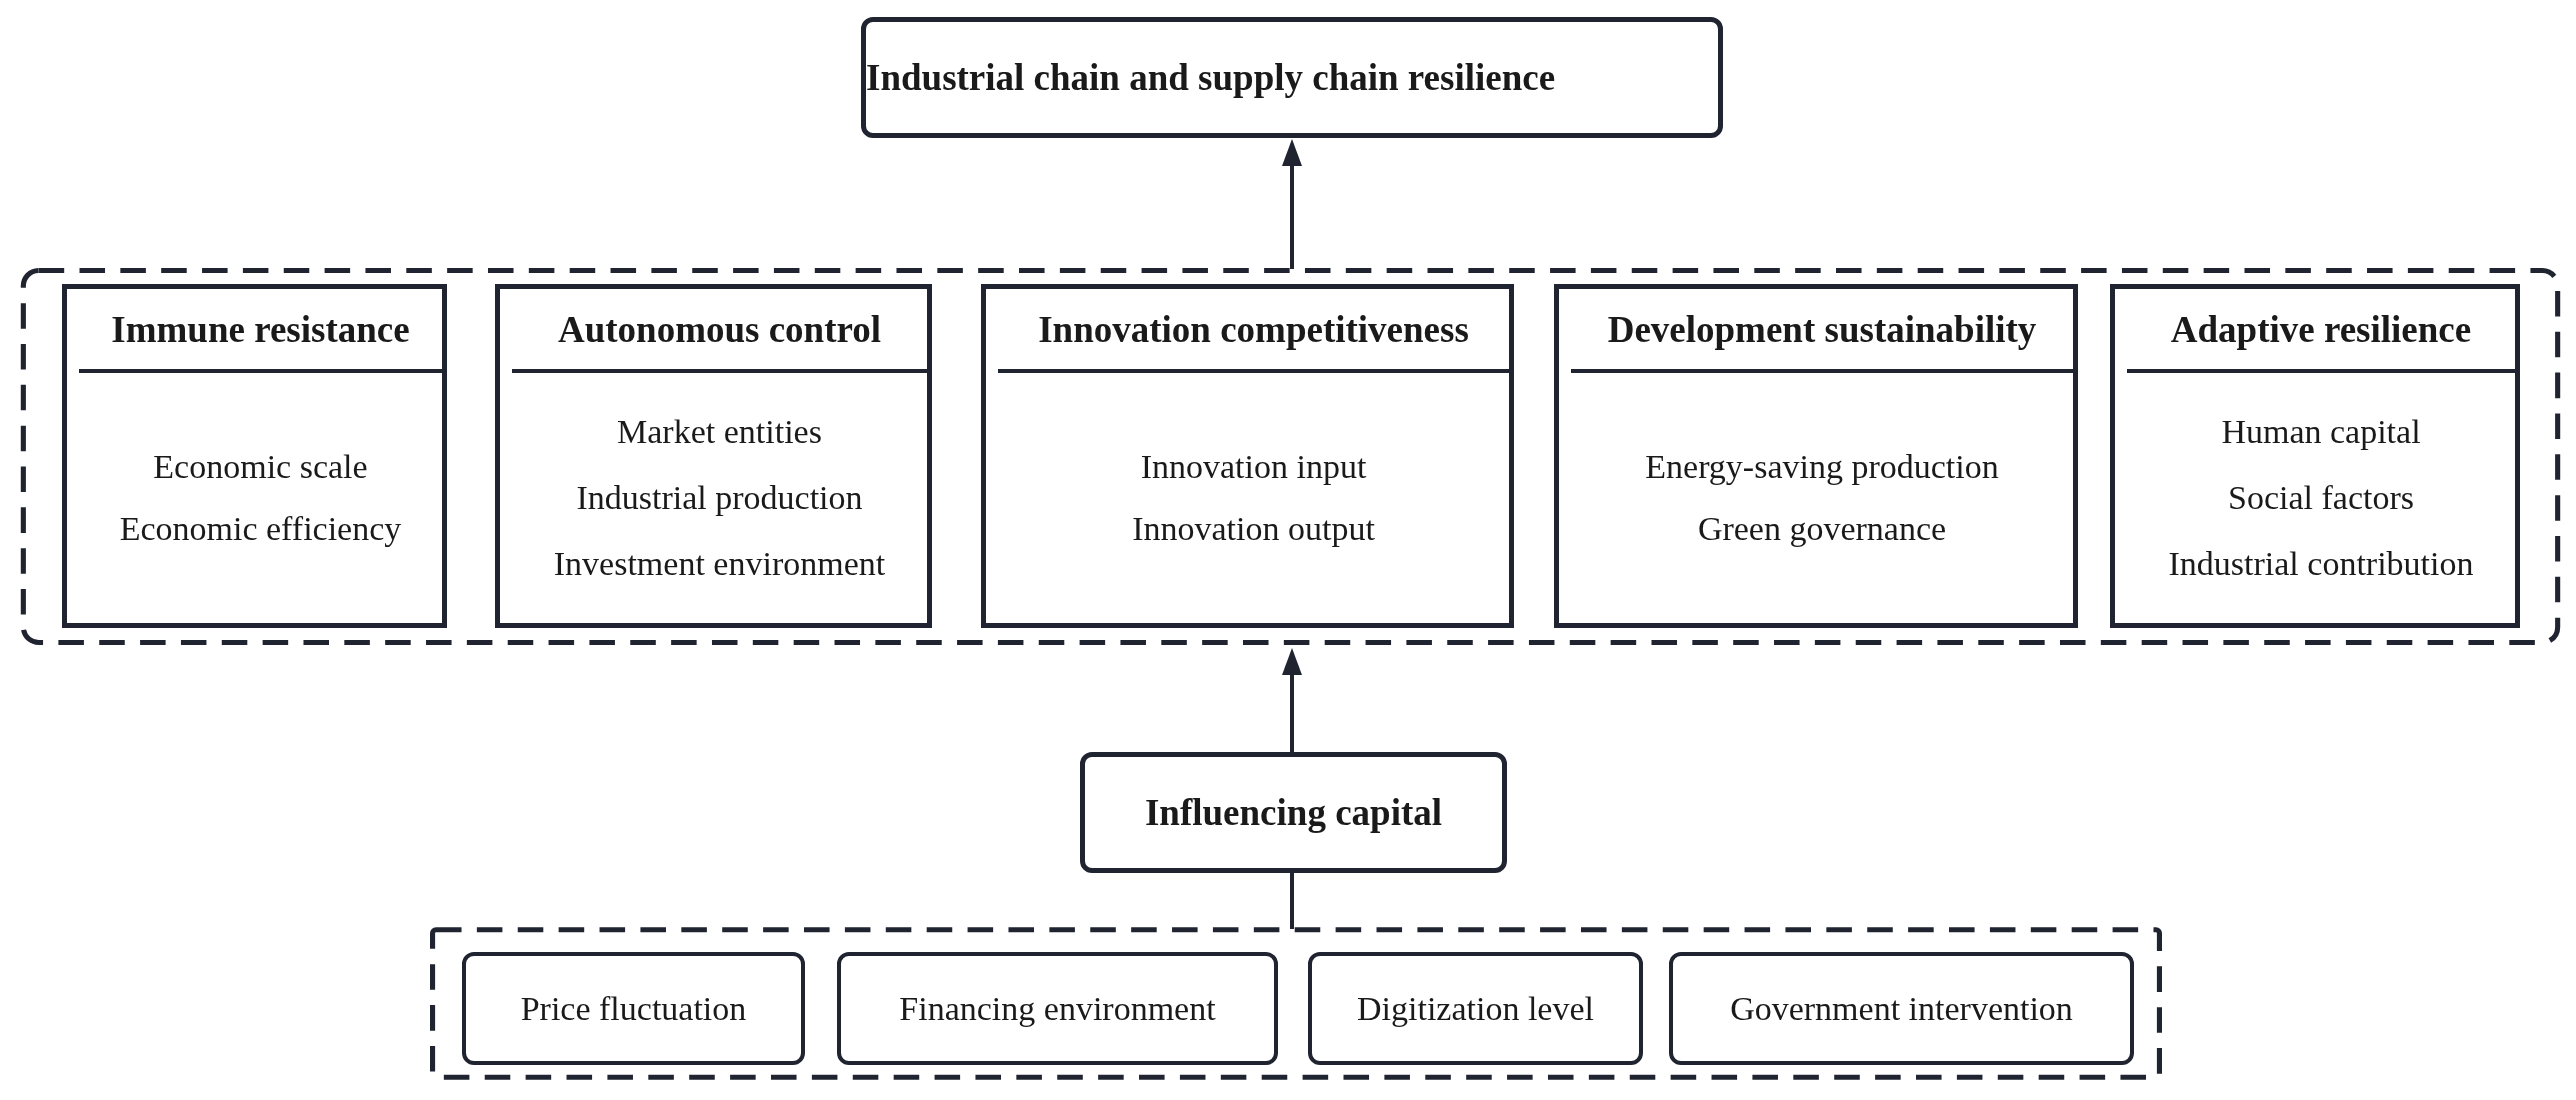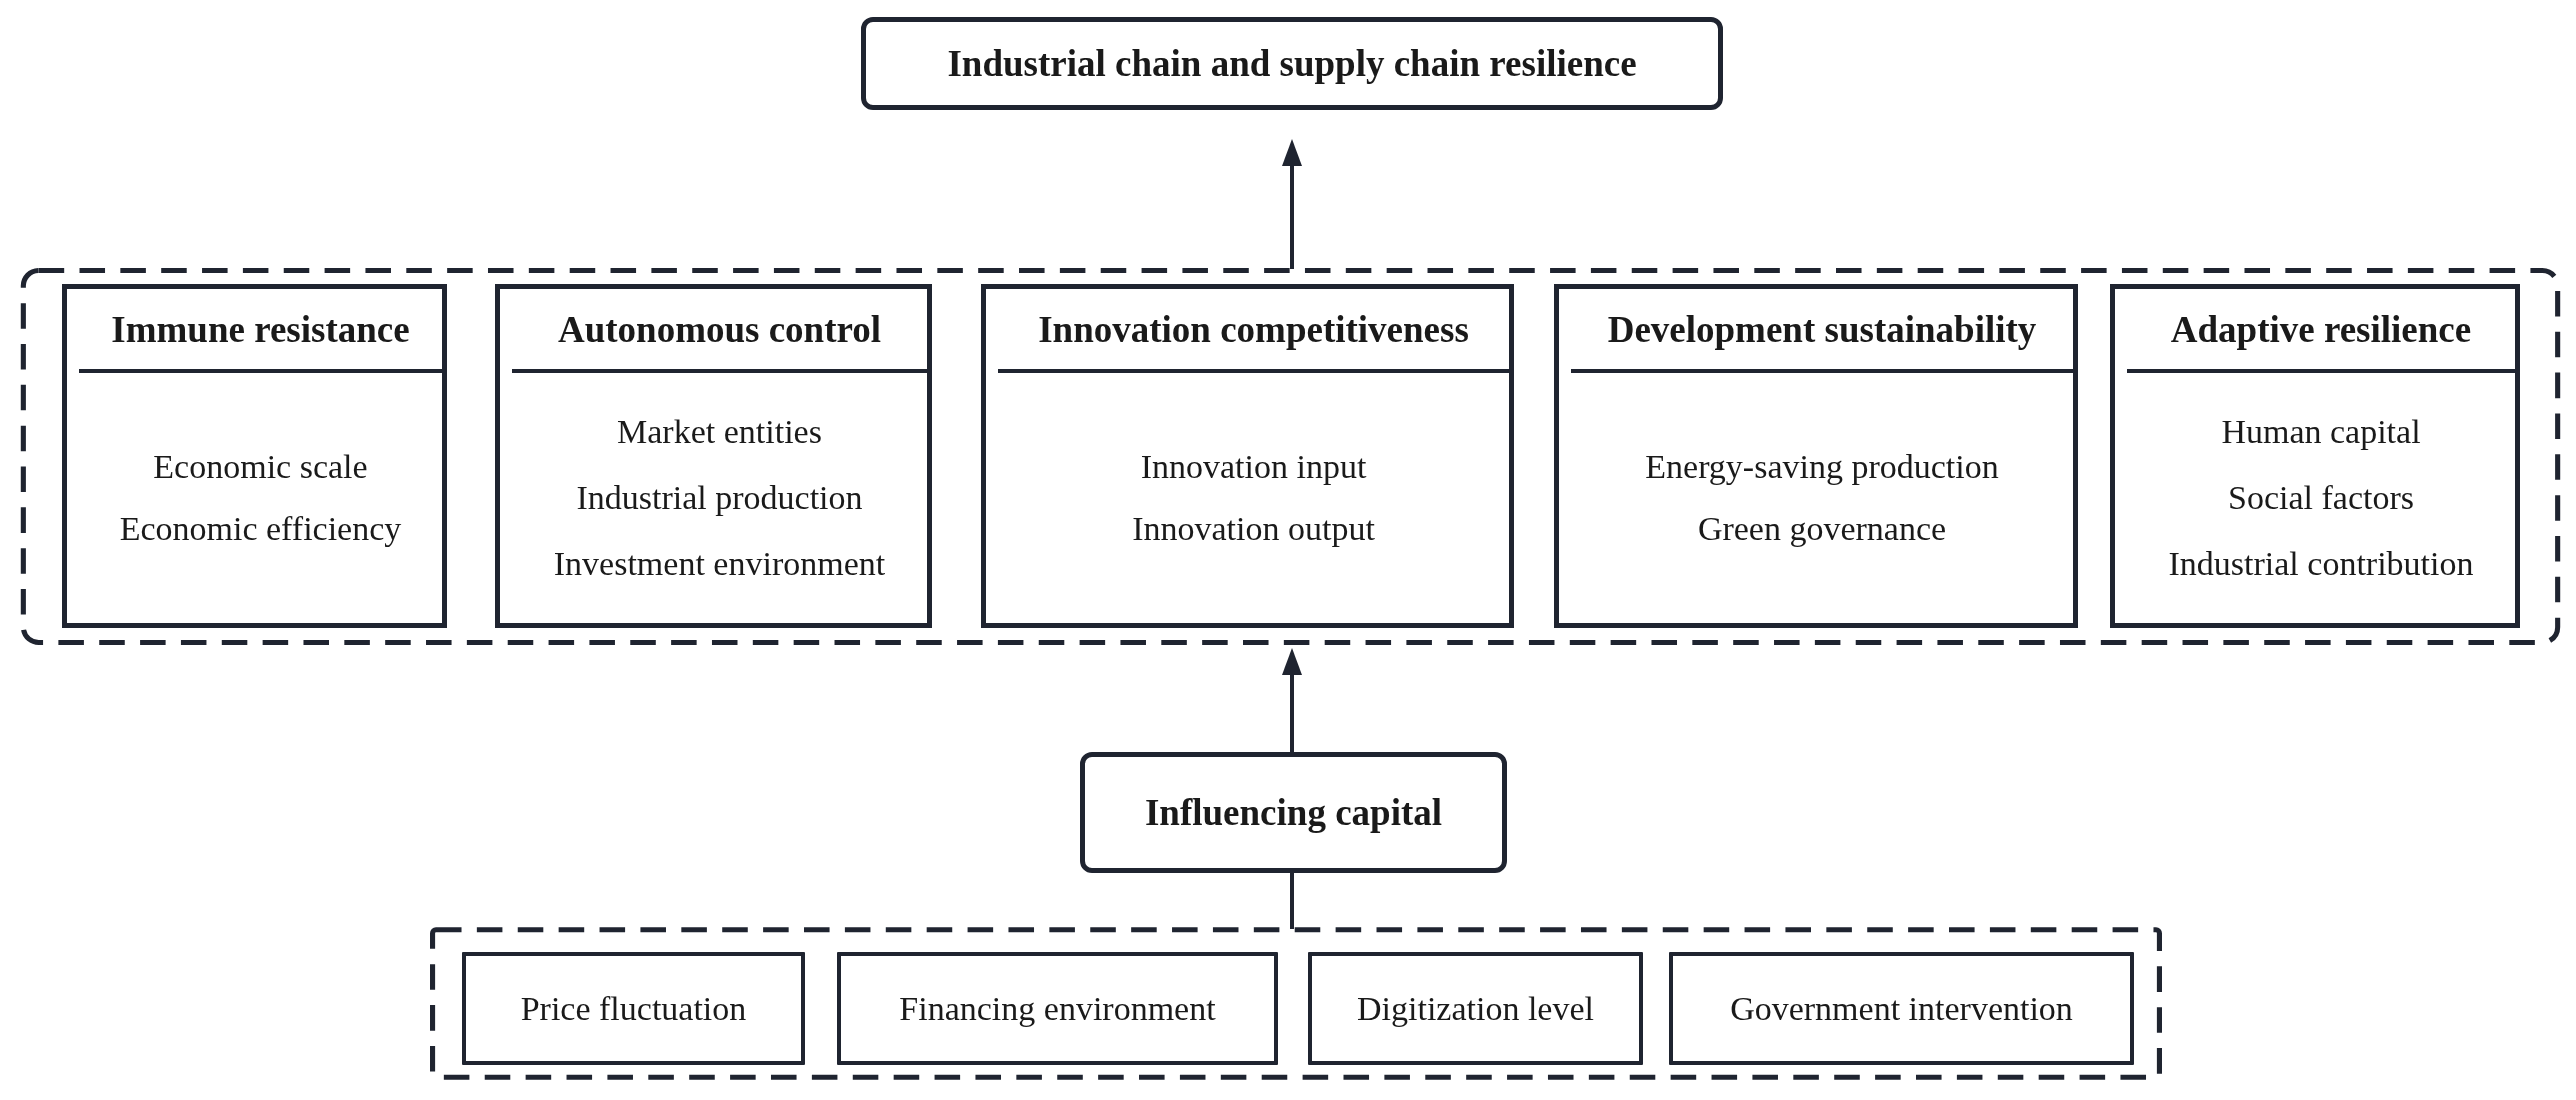--- a/index.html
+++ b/index.html
@@ -10,23 +10,23 @@
   html,body{margin:0;padding:0;background:var(--bg);}
   body{
     width:2576px;height:1101px;overflow:hidden;
     font-family:"Liberation Serif","DejaVu Serif",serif;
     color:var(--text);
   }
   .canvas{position:relative;width:2576px;height:1101px;background:var(--bg);}
 
   
   .outcome-box{
-    position:absolute;left:861px;top:17px;width:862px;height:93px;
+    position:absolute;left:861px;top:17px;width:862px;height:121px;
     box-sizing:border-box;border:5.1px solid var(--stroke);border-radius:12px;
-    display:flex;align-items:center;justify-content:center;background:#fff;
+    display:flex;align-items:center;justify-content:flex-start;background:#fff;
   }
   .outcome-box .label{font-weight:bold;font-size:37px;white-space:nowrap;}
 
   
   .arrow{
     position:absolute;width:25.6px;display:flex;flex-direction:column;align-items:center;
   }
   .arrow-1{left:1279px;top:139px;height:130px;}
   .arrow-2{left:1279px;top:648px;height:104px;}
   .arrow-head{
@@ -74,21 +74,21 @@
   .influencing-box{
     position:absolute;left:1080px;top:752px;width:427px;height:121px;
     box-sizing:border-box;border:5.1px solid var(--stroke);border-radius:12px;
     display:flex;align-items:center;justify-content:center;background:#fff;
   }
   .influencing-box .label{font-weight:bold;font-size:37px;white-space:nowrap;}
 
   
   .factor-box{
     position:absolute;top:25px;height:113px;box-sizing:border-box;
-    border:4.3px solid var(--stroke);border-radius:1px;background:#fff;
+    border:4.3px solid var(--stroke);border-radius:12px;background:#fff;
     display:flex;align-items:center;justify-content:center;
     font-size:34px;white-space:nowrap;
   }
   .factor-0{left:32px;width:343px;}
   .factor-1{left:407px;width:441px;}
   .factor-2{left:878px;width:335px;}
   .factor-3{left:1239px;width:465px;}
 </style>
 </head>
 <body>

